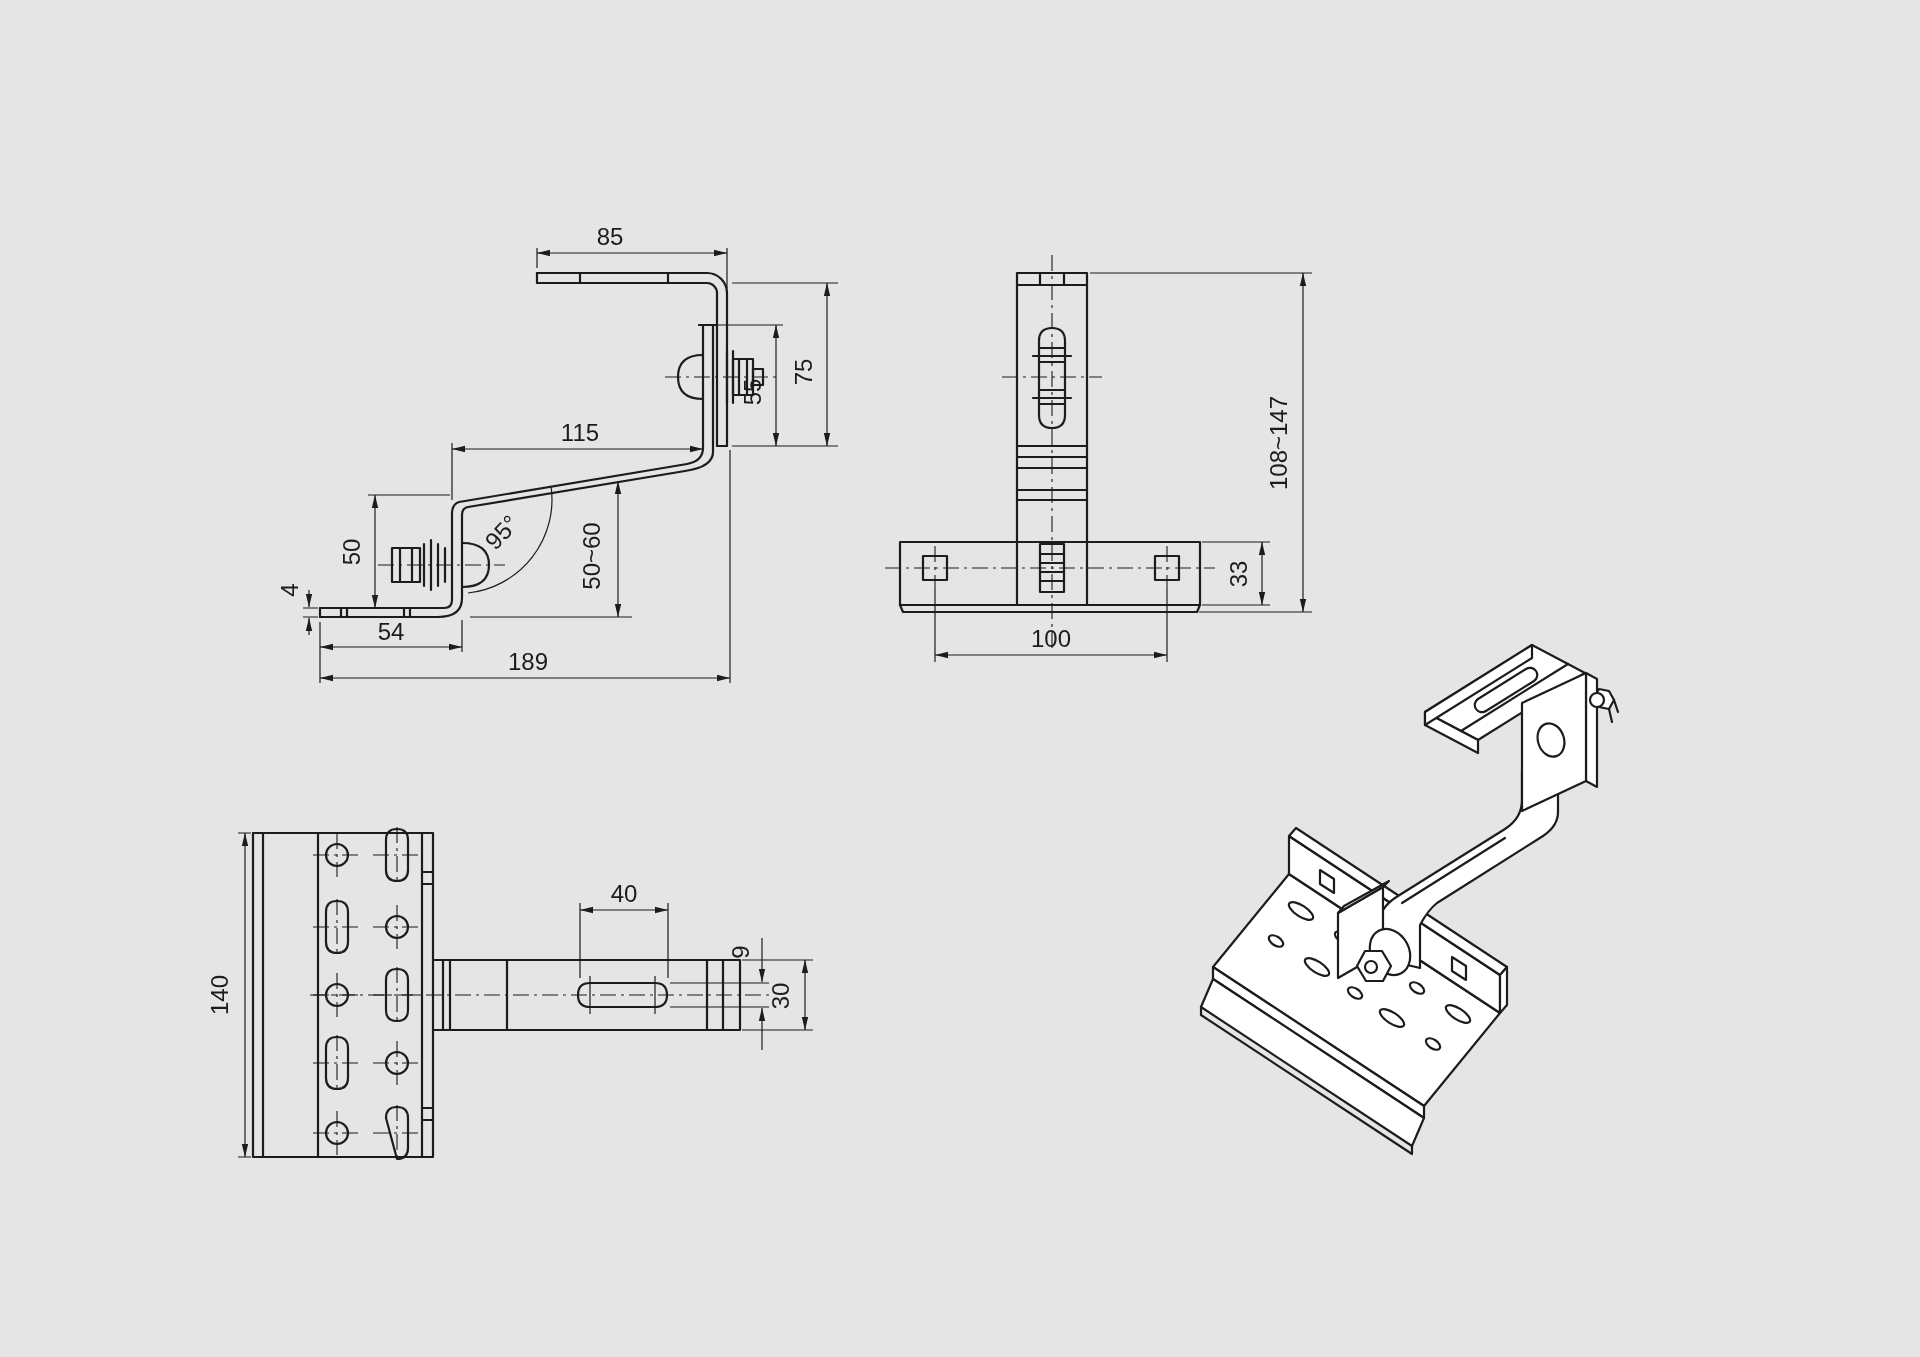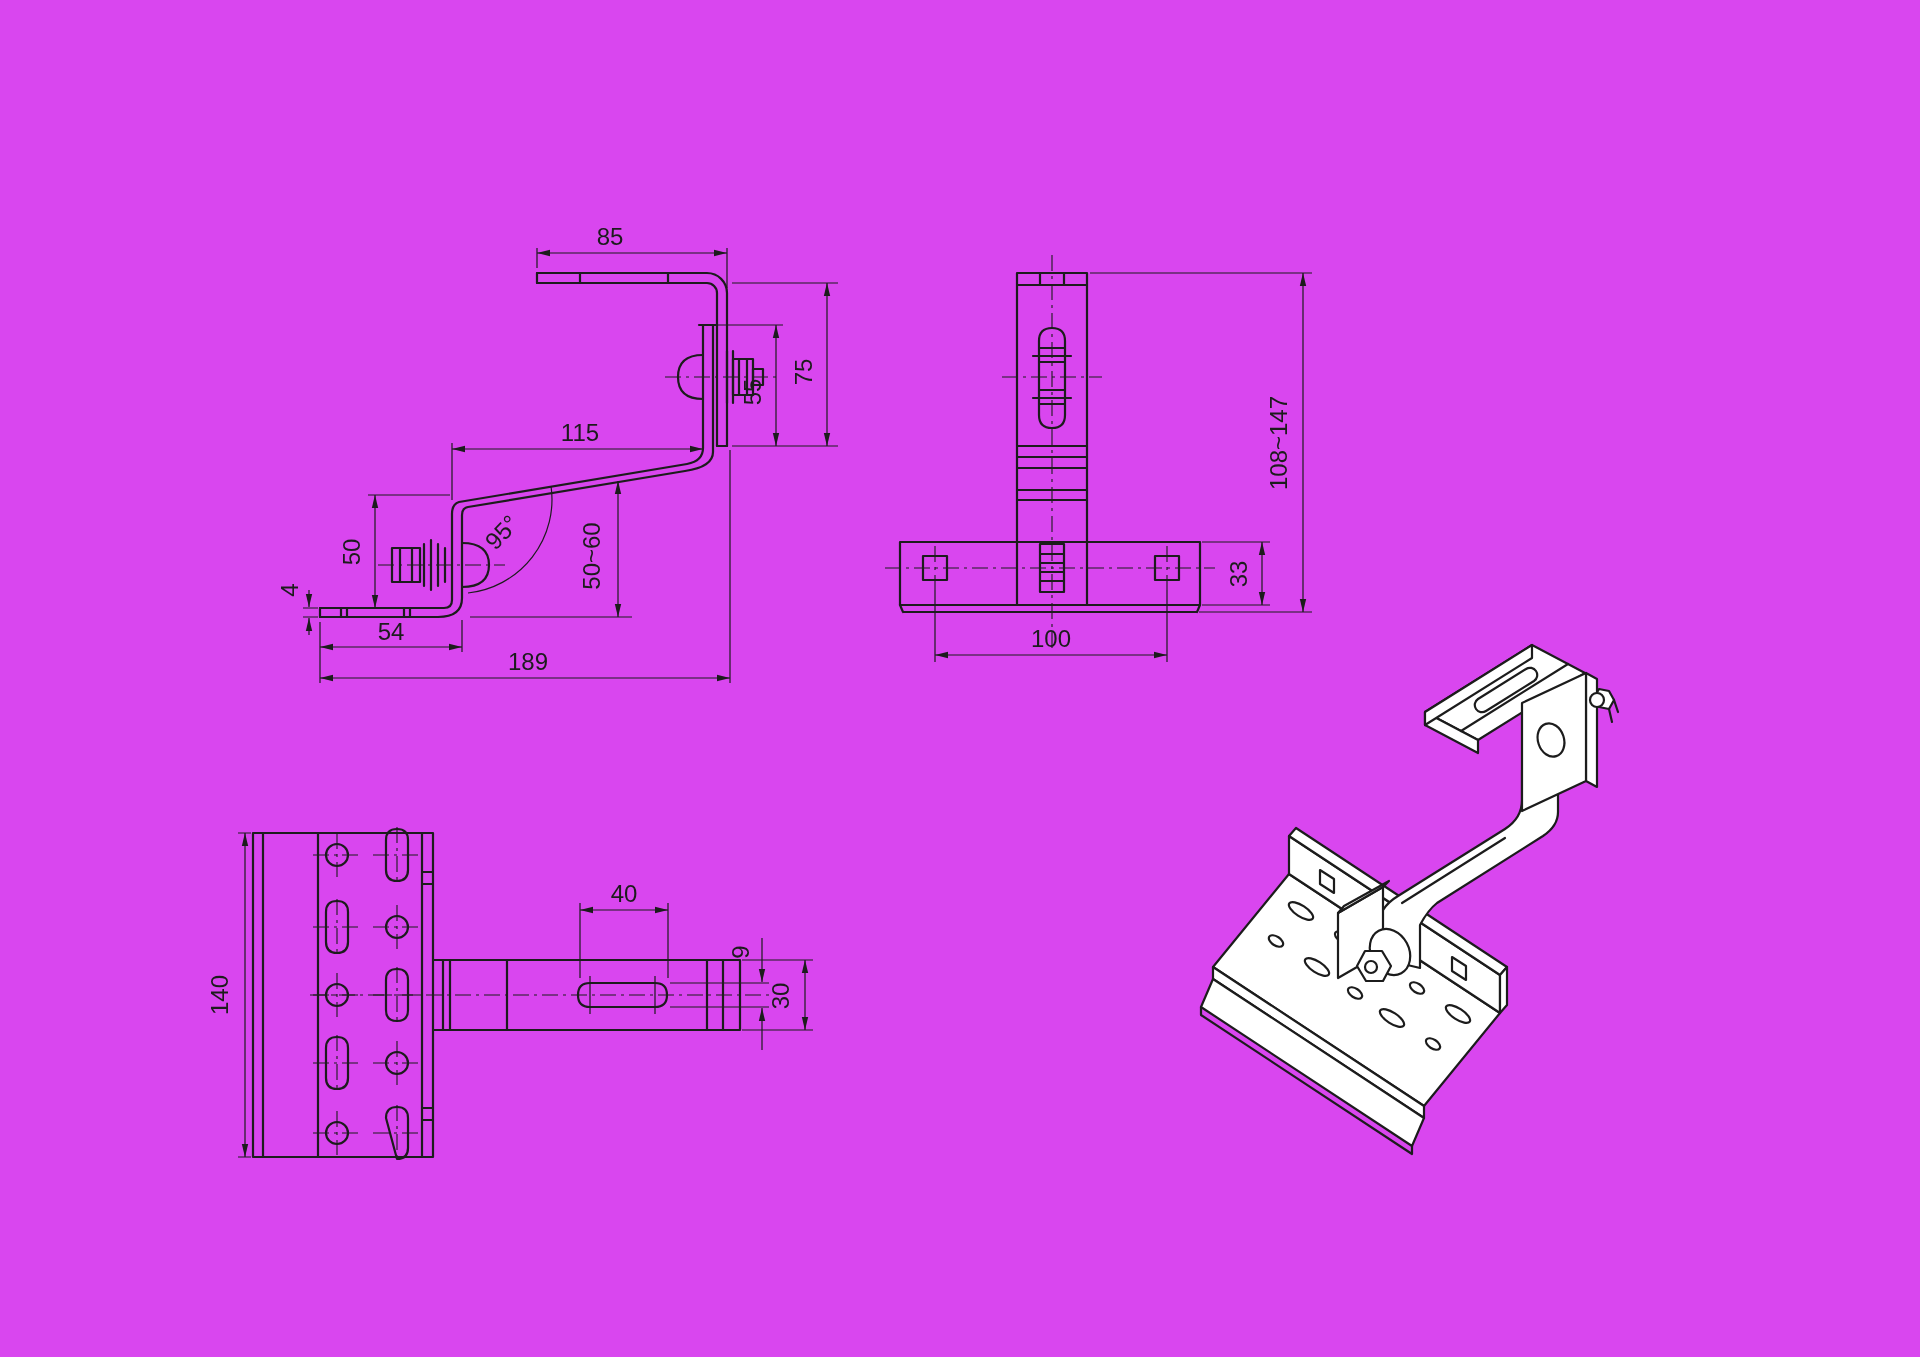--- a/index.html
+++ b/index.html
@@ -1,16 +1,16 @@
 <!DOCTYPE html>
 <html><head>
 <meta charset="utf-8">
 <style>
   html,body{margin:0;padding:0;background:#ffffff;}
-  .stage{width:1920px;height:1357px;background:#d946ef;position:relative;font-family:"Liberation Sans",sans-serif;}
+  .stage{width:1920px;height:1357px;background:#e5e5e5;position:relative;font-family:"Liberation Sans",sans-serif;}
   svg{display:block}
   .obj{fill:none;stroke:#1c1c1c;stroke-width:2.2;stroke-linecap:round;stroke-linejoin:round;}
   .objf{fill:#ffffff;stroke:#1c1c1c;stroke-width:2.2;stroke-linejoin:round;}
   .thin{fill:none;stroke:#1c1c1c;stroke-width:1.2;}
   .cl{fill:none;stroke:#1c1c1c;stroke-width:1.1;stroke-dasharray:16 5 3 5;}
   .dim{fill:none;stroke:#1c1c1c;stroke-width:1.2;}
   text{fill:#1c1c1c;font-size:24px;font-family:"Liberation Sans",sans-serif;}
 </style>
 </head>
 <body>

